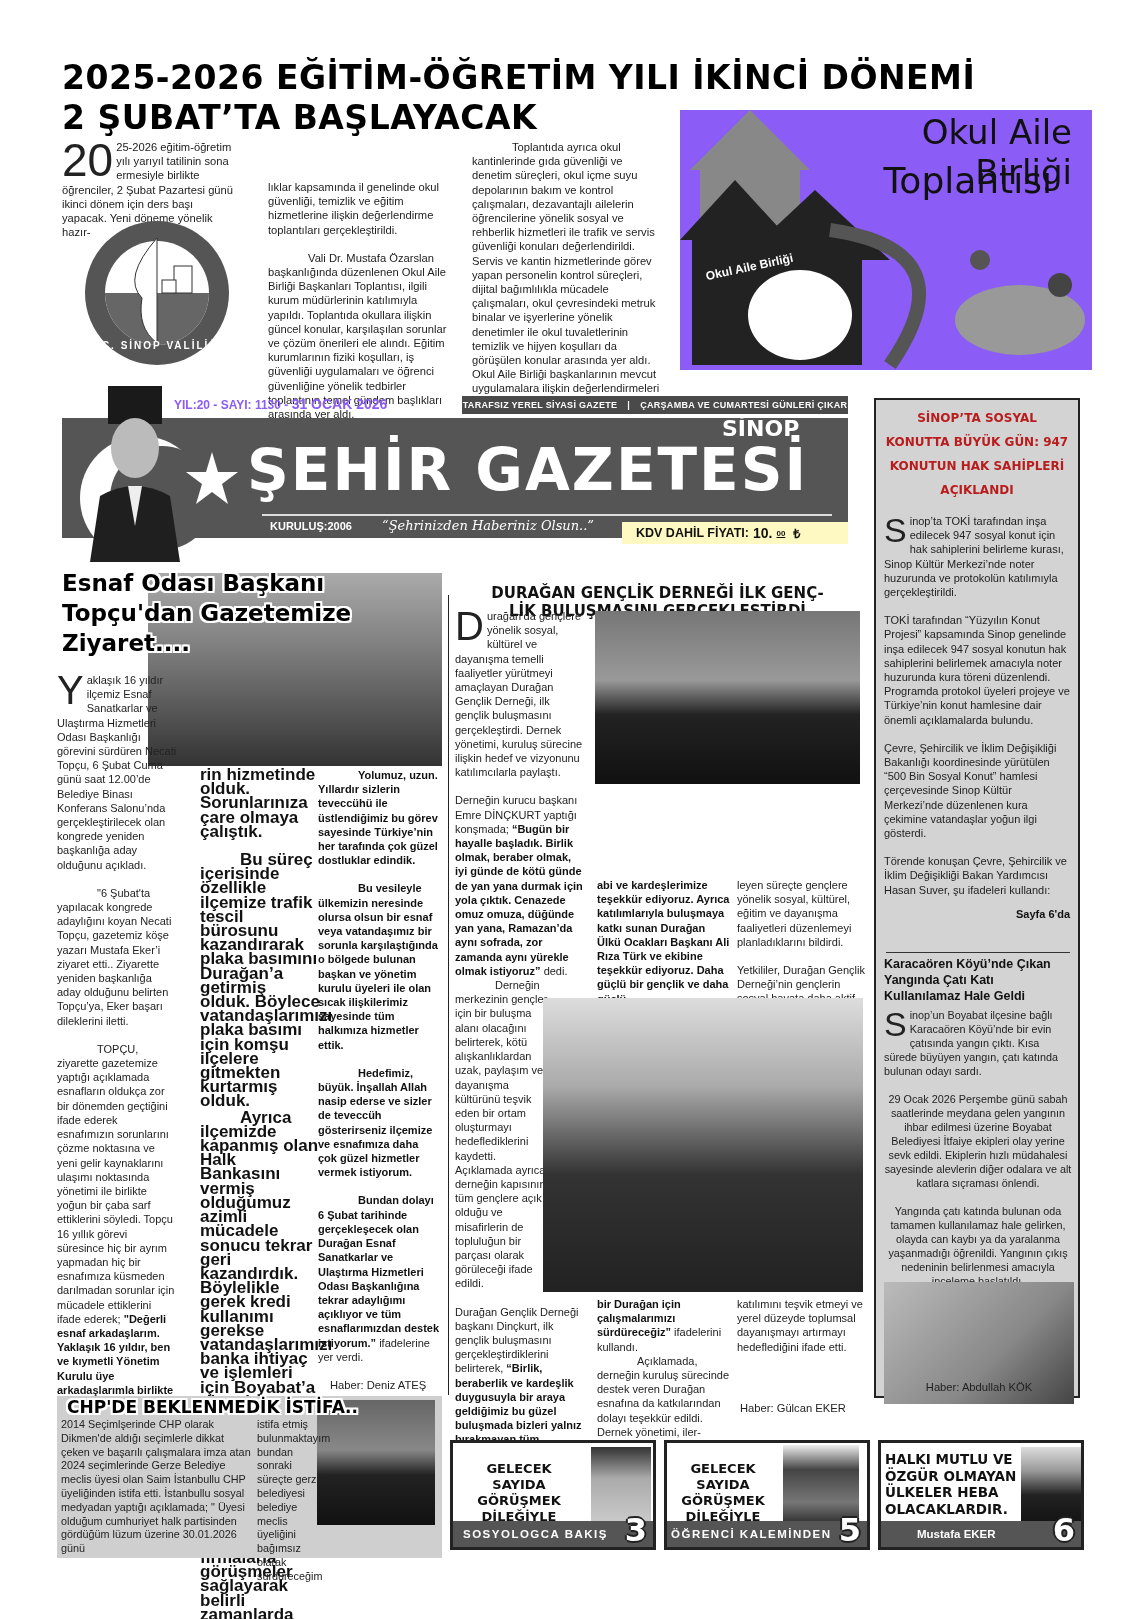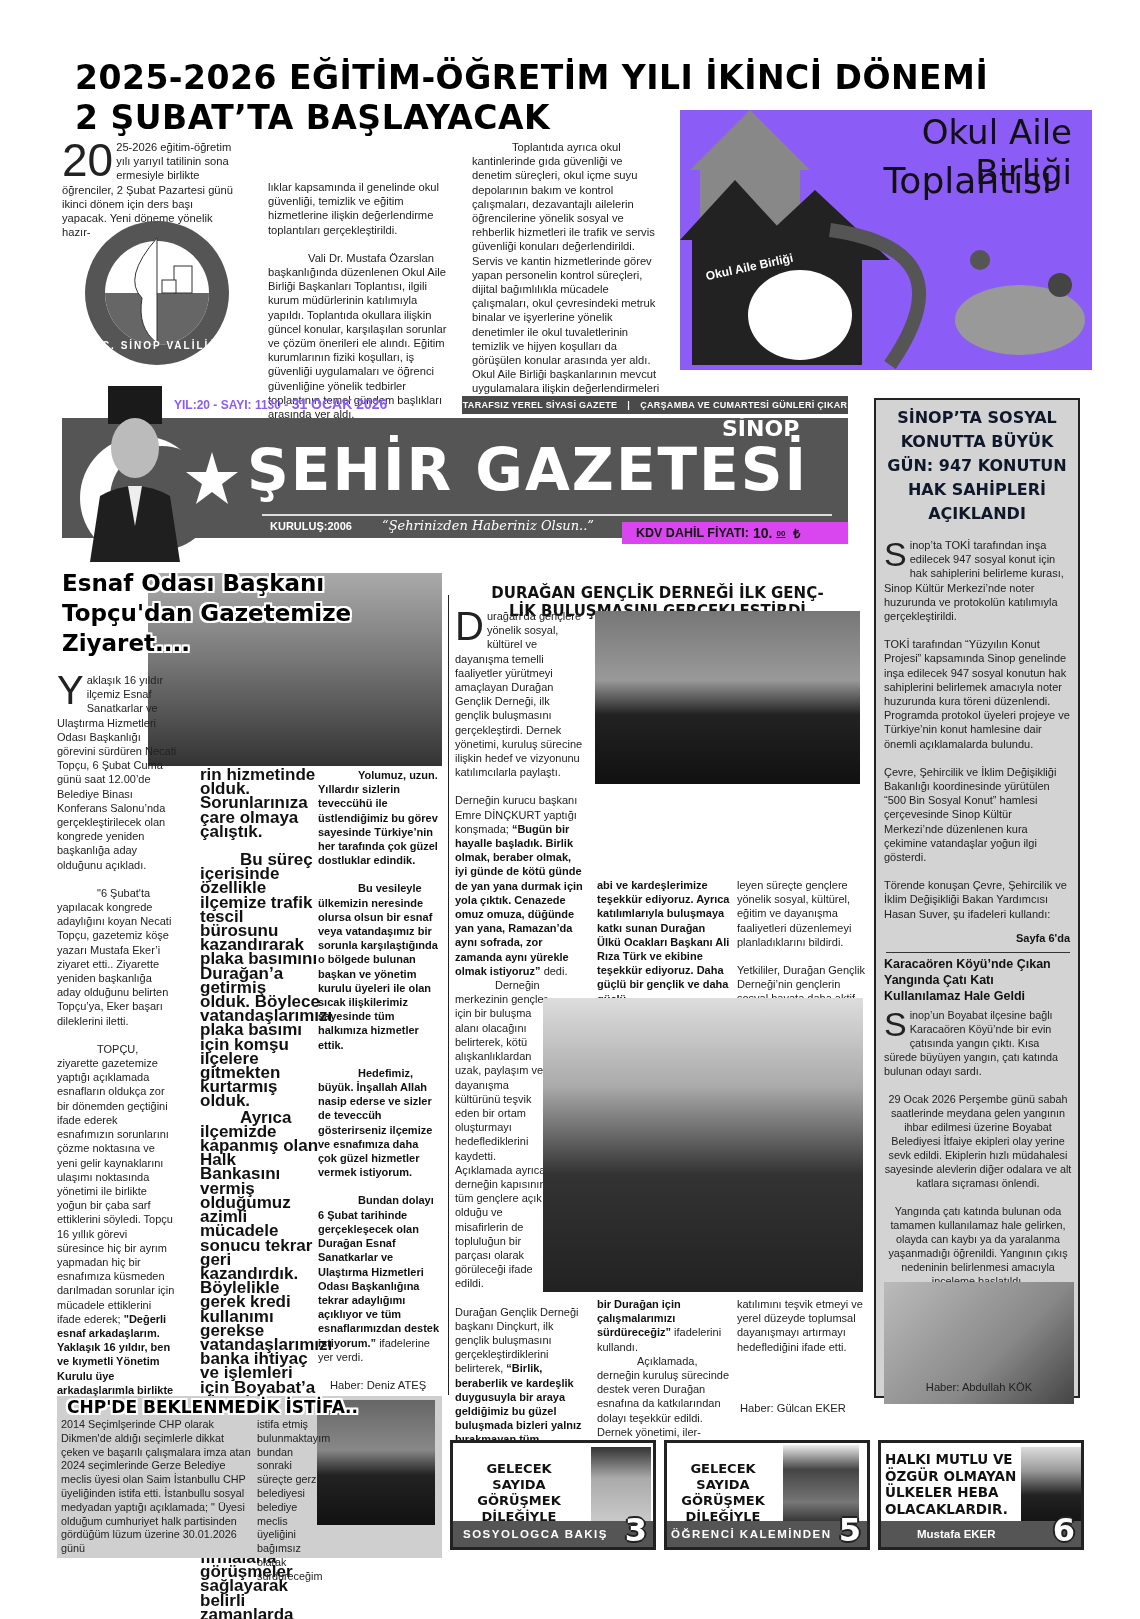--- a/index.html
+++ b/index.html
@@ -14,37 +14,37 @@
   .photo { position: absolute; background: #3a3a3a; overflow: hidden; }
   .headline-top { font-family: "DejaVu Sans", sans-serif; font-weight: bold; font-size: 33px; line-height: 40px; letter-spacing: 0.5px; color: #000; }
 
   
   .masthead-band { background: #555; }
   .mast-title { font-family: "DejaVu Sans", sans-serif; font-weight: bold; color: #fff; font-size: 58px; letter-spacing: 2px; }
   .mast-strip { background: #4a4a4a; color: #fff; font-weight: bold; font-size: 9px; letter-spacing: 0.3px; }
 
   
   .sidebar { background: #d3d3d3; border: 2px solid #222; }
-  .side-head { font-family: "DejaVu Sans", sans-serif; font-weight: bold; font-size: 16px; line-height: 24px; text-align: center; color: #0f172a; }
+  .side-head { font-family: "DejaVu Sans", sans-serif; font-weight: bold; font-size: 12px; line-height: 24px; text-align: center; color: #b91c1c; }
 
   .outline-head { font-family: "DejaVu Sans", sans-serif; font-weight: bold; color: #000;
      text-shadow: -2px -2px 0 #fff, 2px -2px 0 #fff, -2px 2px 0 #fff, 2px 2px 0 #fff, 0 2px 0 #fff, 2px 0 0 #fff, 0 -2px 0 #fff, -2px 0 0 #fff; }
 
   .promo { border: 3px solid #222; background: #fff; }
   .promo-text { font-family: "DejaVu Sans", sans-serif; font-weight: bold; font-size: 13px; line-height: 16px; text-align: center; }
   .promo-bar { position: absolute; left: 0; right: 0; bottom: 0; height: 26px; background: #555; color: #fff; font-weight: bold; font-size: 11.5px; letter-spacing: 1.5px; display: flex; align-items: center; padding-left: 10px; }
   .promo-num { position: absolute; right: 6px; bottom: -2px; font-family: "DejaVu Sans", sans-serif; font-weight: bold; font-size: 32px; color: #fff; text-shadow: -2px 0 #222, 2px 0 #222, 0 -2px #222, 0 2px #222; }
 
   .vrule { position: absolute; width: 2px; background: #222; }
   .hrule { position: absolute; height: 2px; background: #222; }
 </style>
 </head>
 <body>
 
-<div class="abs headline-top" style="left:62px;top:58px;width:1040px;margin-left:13px;">
+<div class="abs headline-top" style="left:62px;top:58px;width:1040px;">
   <div>2025-2026 EĞİTİM-ÖĞRETİM YILI İKİNCİ DÖNEMİ</div>
   <div>2 ŞUBAT’TA BAŞLAYACAK</div>
 </div>
 
 <div class="abs txt" style="left:62px;top:140px;width:175px;">
   <span class="dropcap">20</span>
   <span>25-2026 eğitim-öğretim yılı yarıyıl tatilinin sona ermesiyle birlikte öğrenciler, 2 Şubat Pazartesi günü ikinci dönem için ders başı yapacak. Yeni döneme yönelik hazır-</span>
 </div>
 
 <div class="abs" style="left:82px;top:218px;width:150px;height:150px;">
@@ -110,21 +110,21 @@
       <ellipse cx="45" cy="62" rx="24" ry="30" fill="#bbb"></ellipse>
       <path d="M0 176 L10 110 Q45 90 80 110 L90 176 Z" fill="#1f1f1f"></path>
       <polygon points="38,100 45,140 52,100" fill="#eee"></polygon>
     </svg>
   </div>
   <div class="abs" style="left:660px;top:20px;font-family:'DejaVu Sans',sans-serif;font-weight:bold;color:#fff;font-size:22px;">SİNOP</div>
   <div class="abs mast-title" style="left:185px;top:40px;">ŞEHİR GAZETESİ</div>
   <div class="abs" style="left:200px;top:118px;width:570px;height:2px;background:#ddd;"></div>
   <div class="abs" style="left:208px;top:124px;font-size:11px;font-weight:bold;color:#fff;">KURULUŞ:2006</div>
   <div class="abs" style="left:320px;top:122px;font-family:'DejaVu Serif',serif;font-style:italic;font-size:13px;color:#fff;">“Şehrinizden Haberiniz Olsun..”</div>
-  <div class="abs" style="left:560px;top:126px;width:226px;height:22px;background:#d946ef;font-size:12.5px;font-weight:bold;display:flex;align-items:center;padding-left:14px;gap:4px;">
+  <div class="abs" style="left:560px;top:126px;width:226px;height:22px;background:#fef9c3;font-size:12.5px;font-weight:bold;display:flex;align-items:center;padding-left:14px;gap:4px;">
     <span>KDV DAHİL FİYATI:</span>
     <span style="font-size:14px;">10.</span>
       <sup style="font-size:8px;text-decoration:underline;">00</sup>
     <span style="margin-left:4px;">₺</span>
   </div>
 </div>
 
 <div class="abs sidebar" style="left:874px;top:398px;width:206px;height:1000px;">
   <div class="side-head" style="padding:6px 8px 0 8px;">SİNOP’TA SOSYAL KONUTTA BÜYÜK GÜN: 947 KONUTUN HAK SAHİPLERİ AÇIKLANDI</div>
   <div class="txt" style="padding:12px 8px 0 8px;font-size:11px;">

